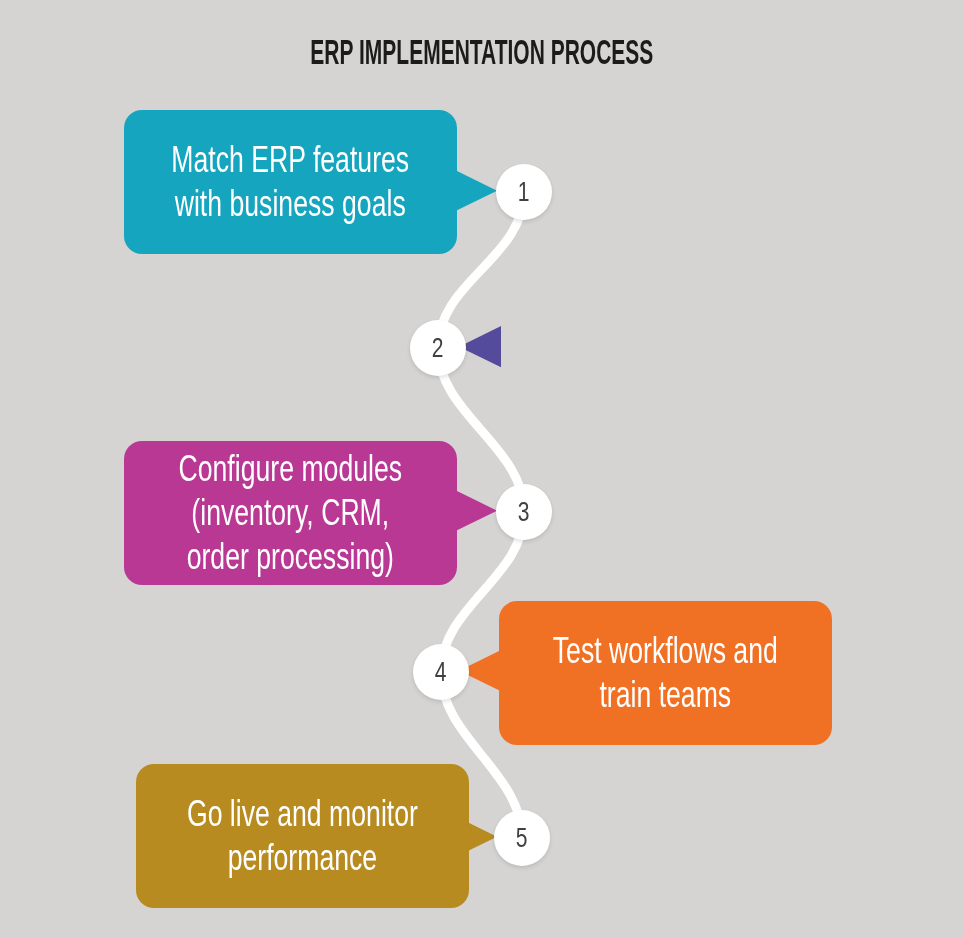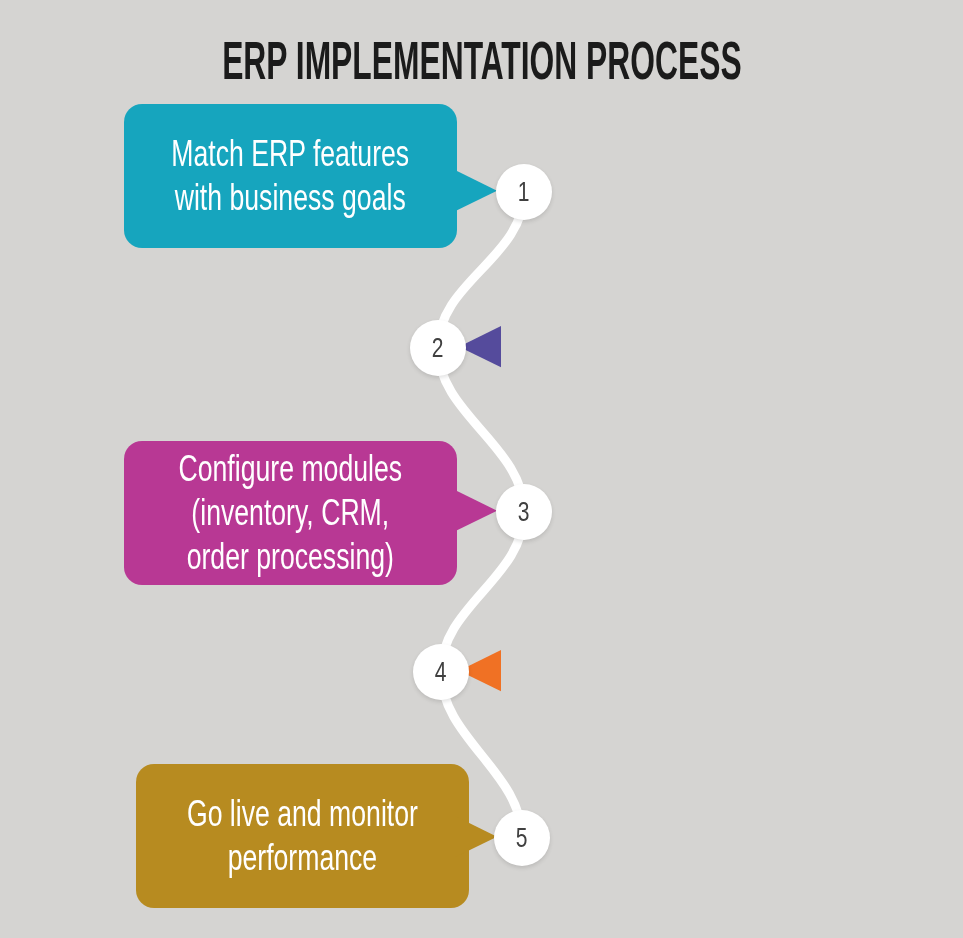--- a/index.html
+++ b/index.html
@@ -13,21 +13,21 @@
     background: #d5d4d2;
   }
 
   .title {
     position: absolute;
     top: 34px;
     left: 0;
     width: 963px;
     margin: 0;
     text-align: center;
-    font-size: 53px;
+    font-size: 35px;
     font-weight: bold;
     color: #1b1b1b;
     line-height: 1.0;
     white-space: nowrap;
   }
   .title .cond {
     display: inline-block;
     transform: scaleX(0.60);
     transform-origin: 50% 50%;
     letter-spacing: 0px;
@@ -53,21 +53,21 @@
   .boxtext {
     text-align: center;
     color: #ffffff;
     font-size: 37px;
     line-height: 44px;
     transform: scaleX(0.72);
     transform-origin: 50% 50%;
     white-space: nowrap;
   }
 
-  .box1 { left: 124px; top: 104px; }
+  .box1 { left: 124px; top: 110px; }
   .box2 { left: 499px; top: 271px; }
   .box3 { left: 124px; top: 441px; }
   .box4 { left: 499px; top: 601px; }
   .box5 { left: 124px; top: 764px; margin-left: 12px; }
 
   .tail {
     position: absolute;
     width: 42px;
     height: 44px;
     z-index: 2;
@@ -143,20 +143,26 @@
       <div>Configure modules</div>
       <div>(inventory, CRM,</div>
       <div>order processing)</div>
     </div>
   </div>
   <div class="tail tail-right t3" style="background-color: rgb(184, 56, 148);"></div>
   <div class="circle c3">
     <span class="num">3</span>
   </div>
 
+  <div class="box box4" style="background-color: rgb(240, 113, 36);">
+    <div class="boxtext">
+      <div>Test workflows and</div>
+      <div>train teams</div>
+    </div>
+  </div>
   <div class="tail tail-left t4" style="background-color: rgb(240, 113, 36);"></div>
   <div class="circle c4">
     <span class="num">4</span>
   </div>
 
   <div class="box box5" style="background-color: rgb(183, 139, 32);">
     <div class="boxtext">
       <div>Go live and monitor</div>
       <div>performance</div>
     </div>

